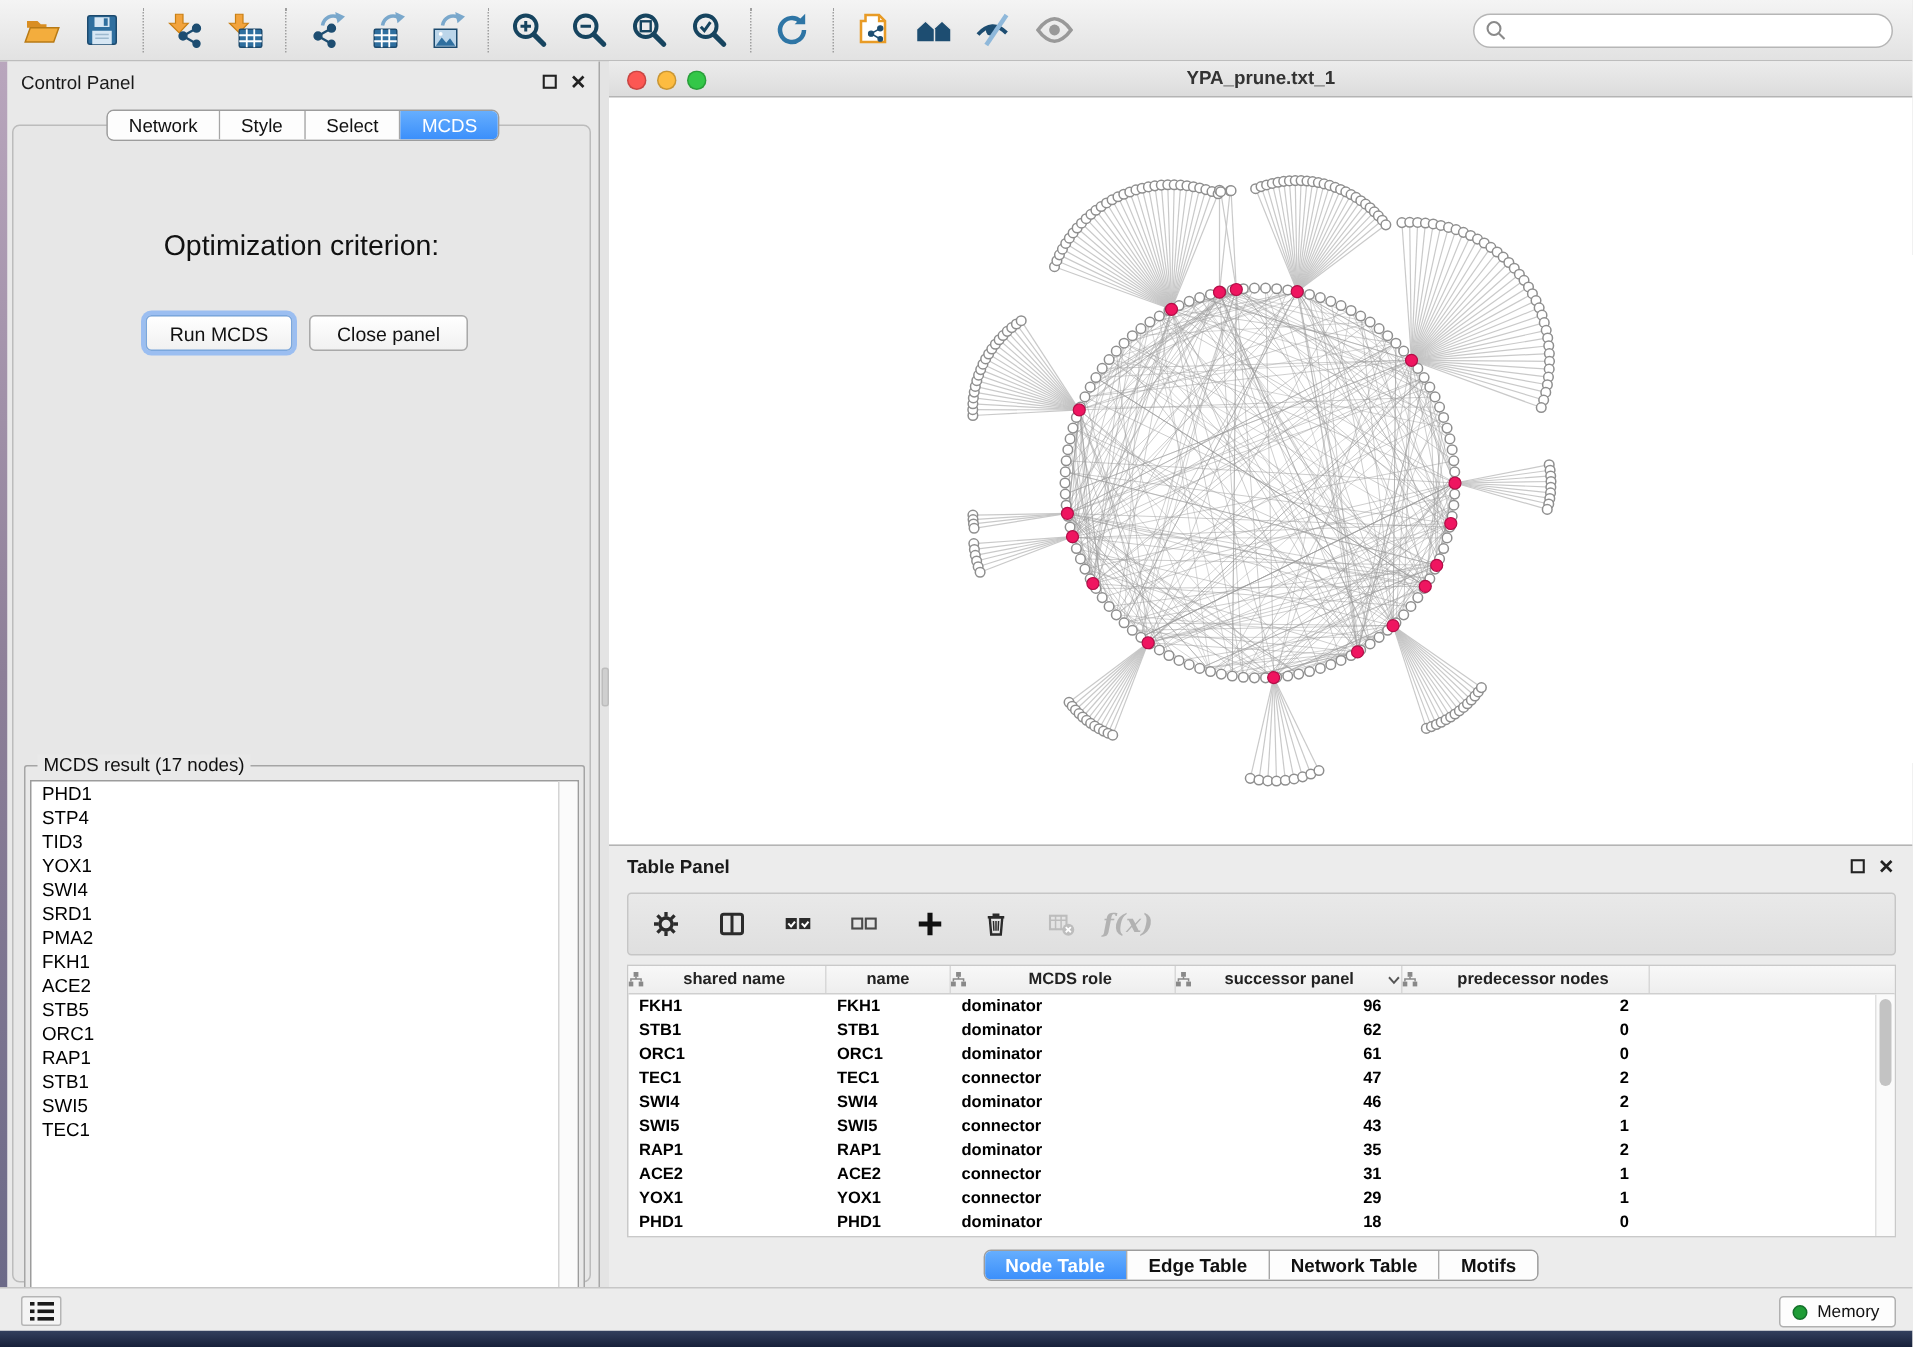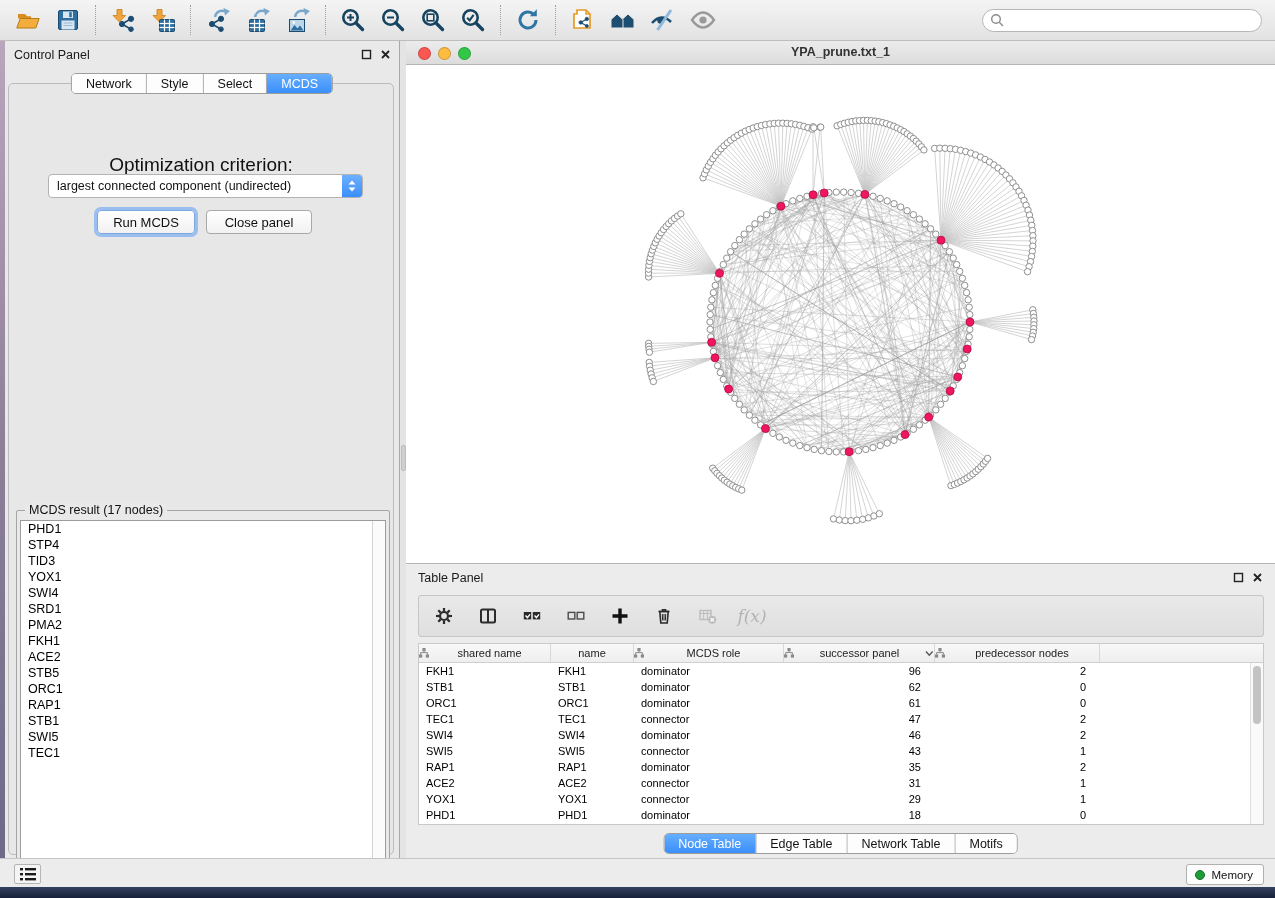--- a/index.html
+++ b/index.html
@@ -85,21 +85,21 @@
     border:0.5px solid rgba(0,0,0,.2); }
   #tl-red { left:12px; background:#fc5753; }
   #tl-yellow { left:32px; background:#fdbc40; }
   #tl-green { left:52px; background:#33c748; }
   #net-title { position:absolute; left:0; right:0; top:4px; text-align:center;
     font-size:12.5px; font-weight:700; color:#333; }
   #net-canvas { position:absolute; left:0; top:24px; }
 
   
   #table-panel { position:absolute; left:406px; top:563px; width:869px; height:295px;
-    background:#ececec; border-top:1px solid #b4b4b4; }
+    background:#ececec; border-top:1px solid #b4b4b4;font-weight:bold; }
   #tp-toolbar { position:absolute; left:12px; top:31px; width:846px; height:42px;
     background:linear-gradient(#e9e9e9,#dfdfdf); border:1px solid #c6c6c6; border-radius:3px;
     display:flex; align-items:center; padding-left:12px; gap:18px; }
   .tp-btn { width:26px; height:26px; display:flex; align-items:center; justify-content:center;text-align:right; }
   .fx-label { font-family:"DejaVu Serif","Liberation Serif",serif; font-style:italic;
     font-size:17px; color:#b2b2b2; }
 
   #tbl { position:absolute; left:12px; top:79px; width:846px; height:182px;
     background:#fff; border:1px solid #c9c9c9; }
   #tbl-header { display:flex; height:19px; background:linear-gradient(#f8f8f8,#eeeeee);
@@ -329,31 +329,20 @@
       </span>
     </div>
     <div id="cp-tabs" class="seg-tabs">
         <div class="seg-tab">Network</div>
         <div class="seg-tab">Style</div>
         <div class="seg-tab">Select</div>
         <div class="seg-tab sel">MCDS</div>
       </div>
     <div id="cp-box">
       <div id="opt-label">Optimization criterion:</div>
-      <div id="opt-select">
-        <span class="val">largest connected component (undirected)</span>
-        <span class="stepper">
-          <svg width="8" height="5" viewBox="0 0 8 5">
-              <path d="M0.5 4.5L4 0.5l3.5 4z" fill="#fff"></path>
-            </svg>
-          <svg width="8" height="5" viewBox="0 0 8 5">
-              <path d="M0.5 0.5L4 4.5l3.5-4z" fill="#fff"></path>
-            </svg>
-        </span>
-      </div>
       <button id="run-btn" class="mac-btn">Run MCDS</button>
       <button id="close-btn" class="mac-btn">Close panel</button>
       <div id="mcds-fieldset">
         <span id="mcds-legend">MCDS result (17 nodes)</span>
         <div id="mcds-list">
           <div class="mcds-item">PHD1</div>
             <div class="mcds-item">STP4</div>
             <div class="mcds-item">TID3</div>
             <div class="mcds-item">YOX1</div>
             <div class="mcds-item">SWI4</div>

